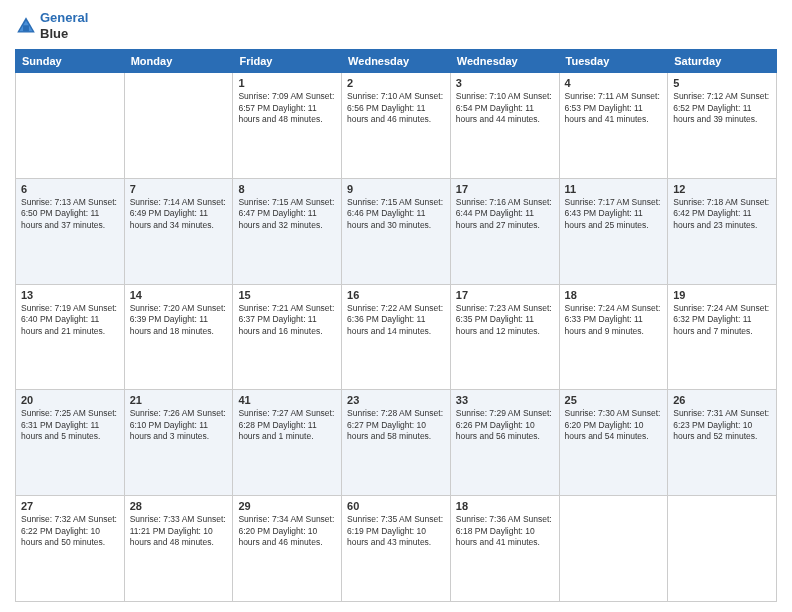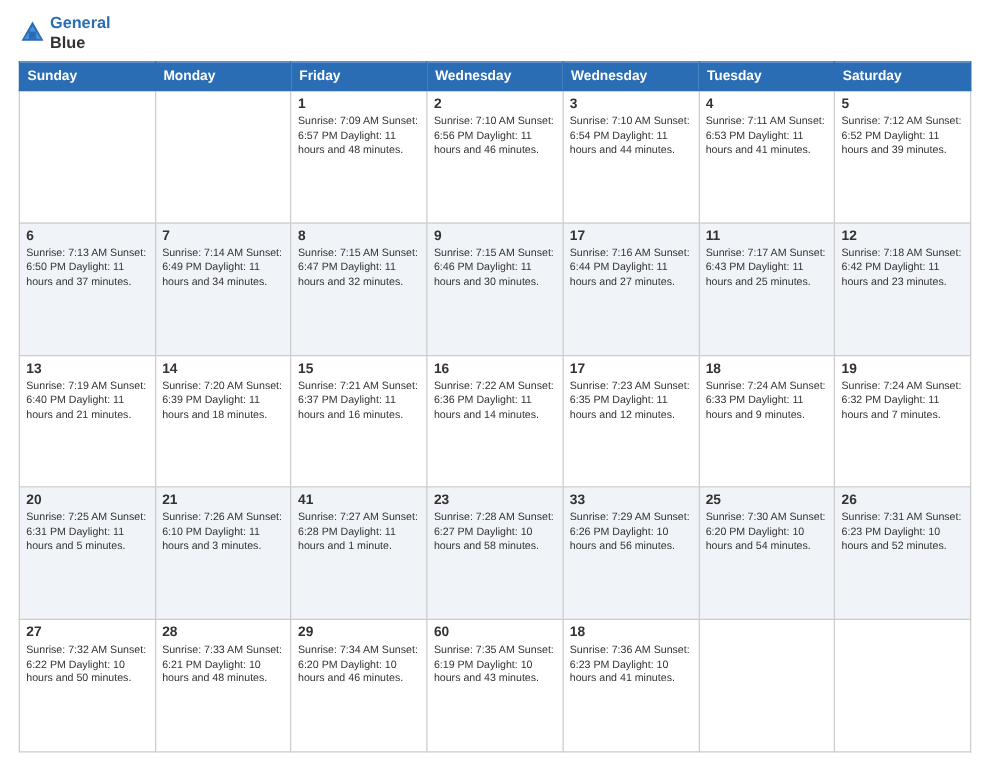--- a/index.html
+++ b/index.html
@@ -304,39 +304,39 @@
         <tr>
           <td>
             <span class="day-num">27</span>
             <div class="day-info">Sunrise: 7:32 AM
 Sunset: 6:22 PM
 Daylight: 10 hours and 50 minutes.</div>
           </td>
           <td>
             <span class="day-num">28</span>
             <div class="day-info">Sunrise: 7:33 AM
-Sunset: 6:21 PM
+Sunset: 11:21 PM
 Daylight: 10 hours and 48 minutes.</div>
           </td>
           <td>
             <span class="day-num">29</span>
             <div class="day-info">Sunrise: 7:34 AM
 Sunset: 6:20 PM
 Daylight: 10 hours and 46 minutes.</div>
           </td>
           <td>
             <span class="day-num">60</span>
             <div class="day-info">Sunrise: 7:35 AM
 Sunset: 6:19 PM
 Daylight: 10 hours and 43 minutes.</div>
           </td>
           <td>
             <span class="day-num">18</span>
             <div class="day-info">Sunrise: 7:36 AM
-Sunset: 6:23 PM
+Sunset: 6:18 PM
 Daylight: 10 hours and 41 minutes.</div>
           </td>
           <td class="empty-cell"></td>
           <td class="empty-cell"></td>
         </tr>
       </tbody>
   </table>
 </div>
 
 </body></html>

